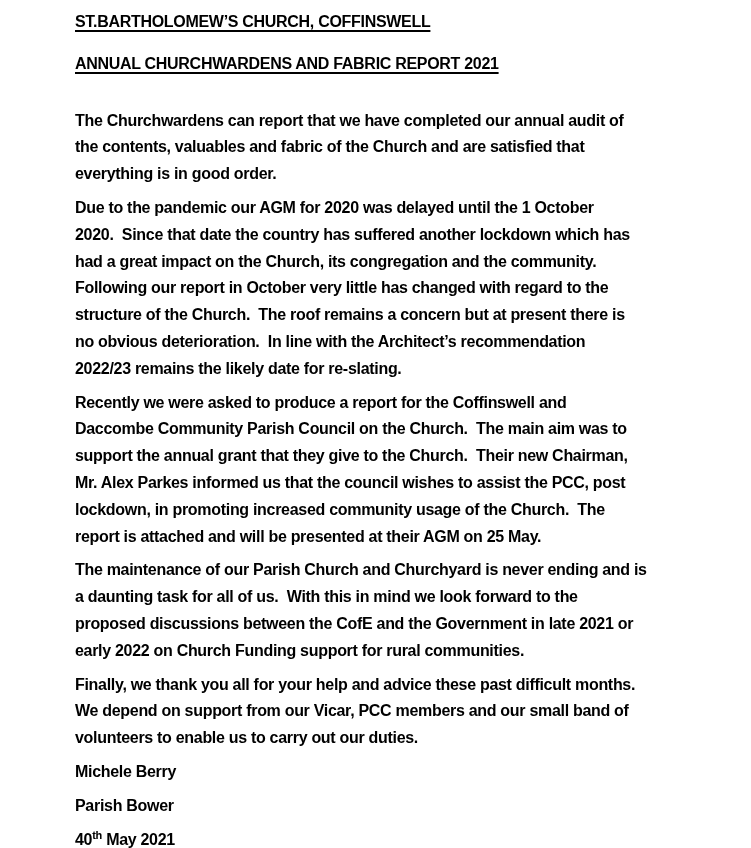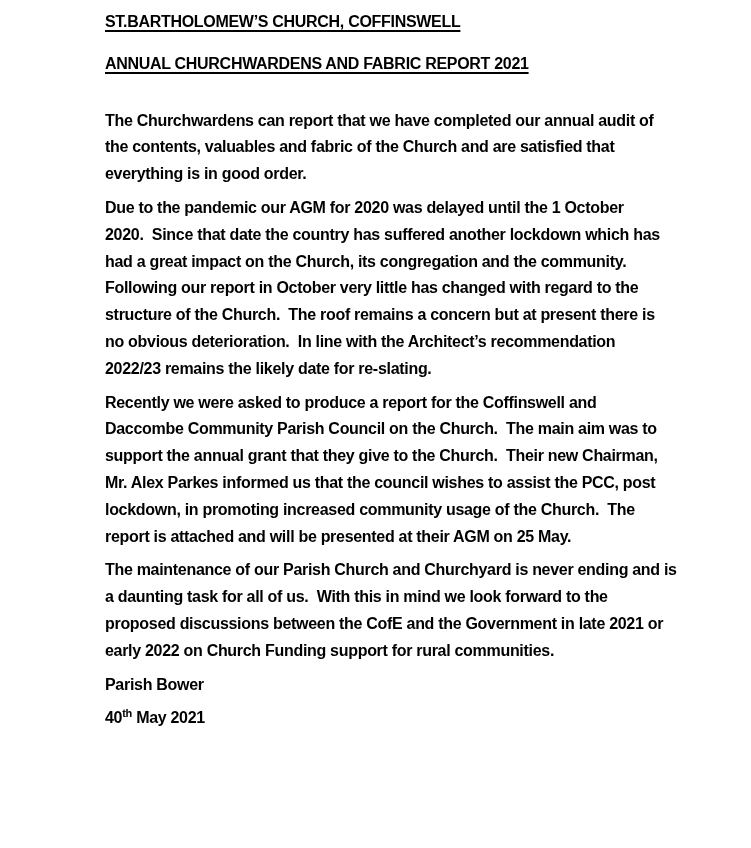--- a/index.html
+++ b/index.html
@@ -12,21 +12,21 @@
     height: 848px;
     overflow: hidden;
     font-family: "Liberation Sans", sans-serif;
     font-weight: bold;
     color: #000000;
   }
   .page {
     box-sizing: border-box;
     width: 751px;
     height: 848px;
-    padding: 9px 55px 0 105px;
+    padding: 9px 55px 0 75px;
     background: #ffffff;
   }
   .doc-title {
     font-size: 16px;
     line-height: 26.8px;
     letter-spacing: -0.3px;
     margin: 0 0 15px 0;
     text-decoration: underline;
     text-decoration-thickness: 1.5px;
     text-underline-offset: 3px;
@@ -73,19 +73,23 @@
 support the annual grant that they give to the Church.  Their new Chairman,
 Mr. Alex Parkes informed us that the council wishes to assist the PCC, post
 lockdown, in promoting increased community usage of the Church.  The
 report is attached and will be presented at their AGM on 25 May.</p>
 
   <p class="body-para">The maintenance of our Parish Church and Churchyard is never ending and is
 a daunting task for all of us.  With this in mind we look forward to the
 proposed discussions between the CofE and the Government in late 2021 or
 early 2022 on Church Funding support for rural communities.</p>
 
+  <p class="body-para">Finally, we thank you all for your help and advice these past difficult months.
+We depend on support from our Vicar, PCC members and our small band of
+volunteers to enable us to carry out our duties.</p>
 
+  <p class="sig-line">Michele Berry</p>
 
   <p class="sig-line">Parish Bower</p>
 
   <p class="date-line"><span>40</span><sup>th</sup><span> May 2021</span></p>
 
 </div>
 
 </body></html>

